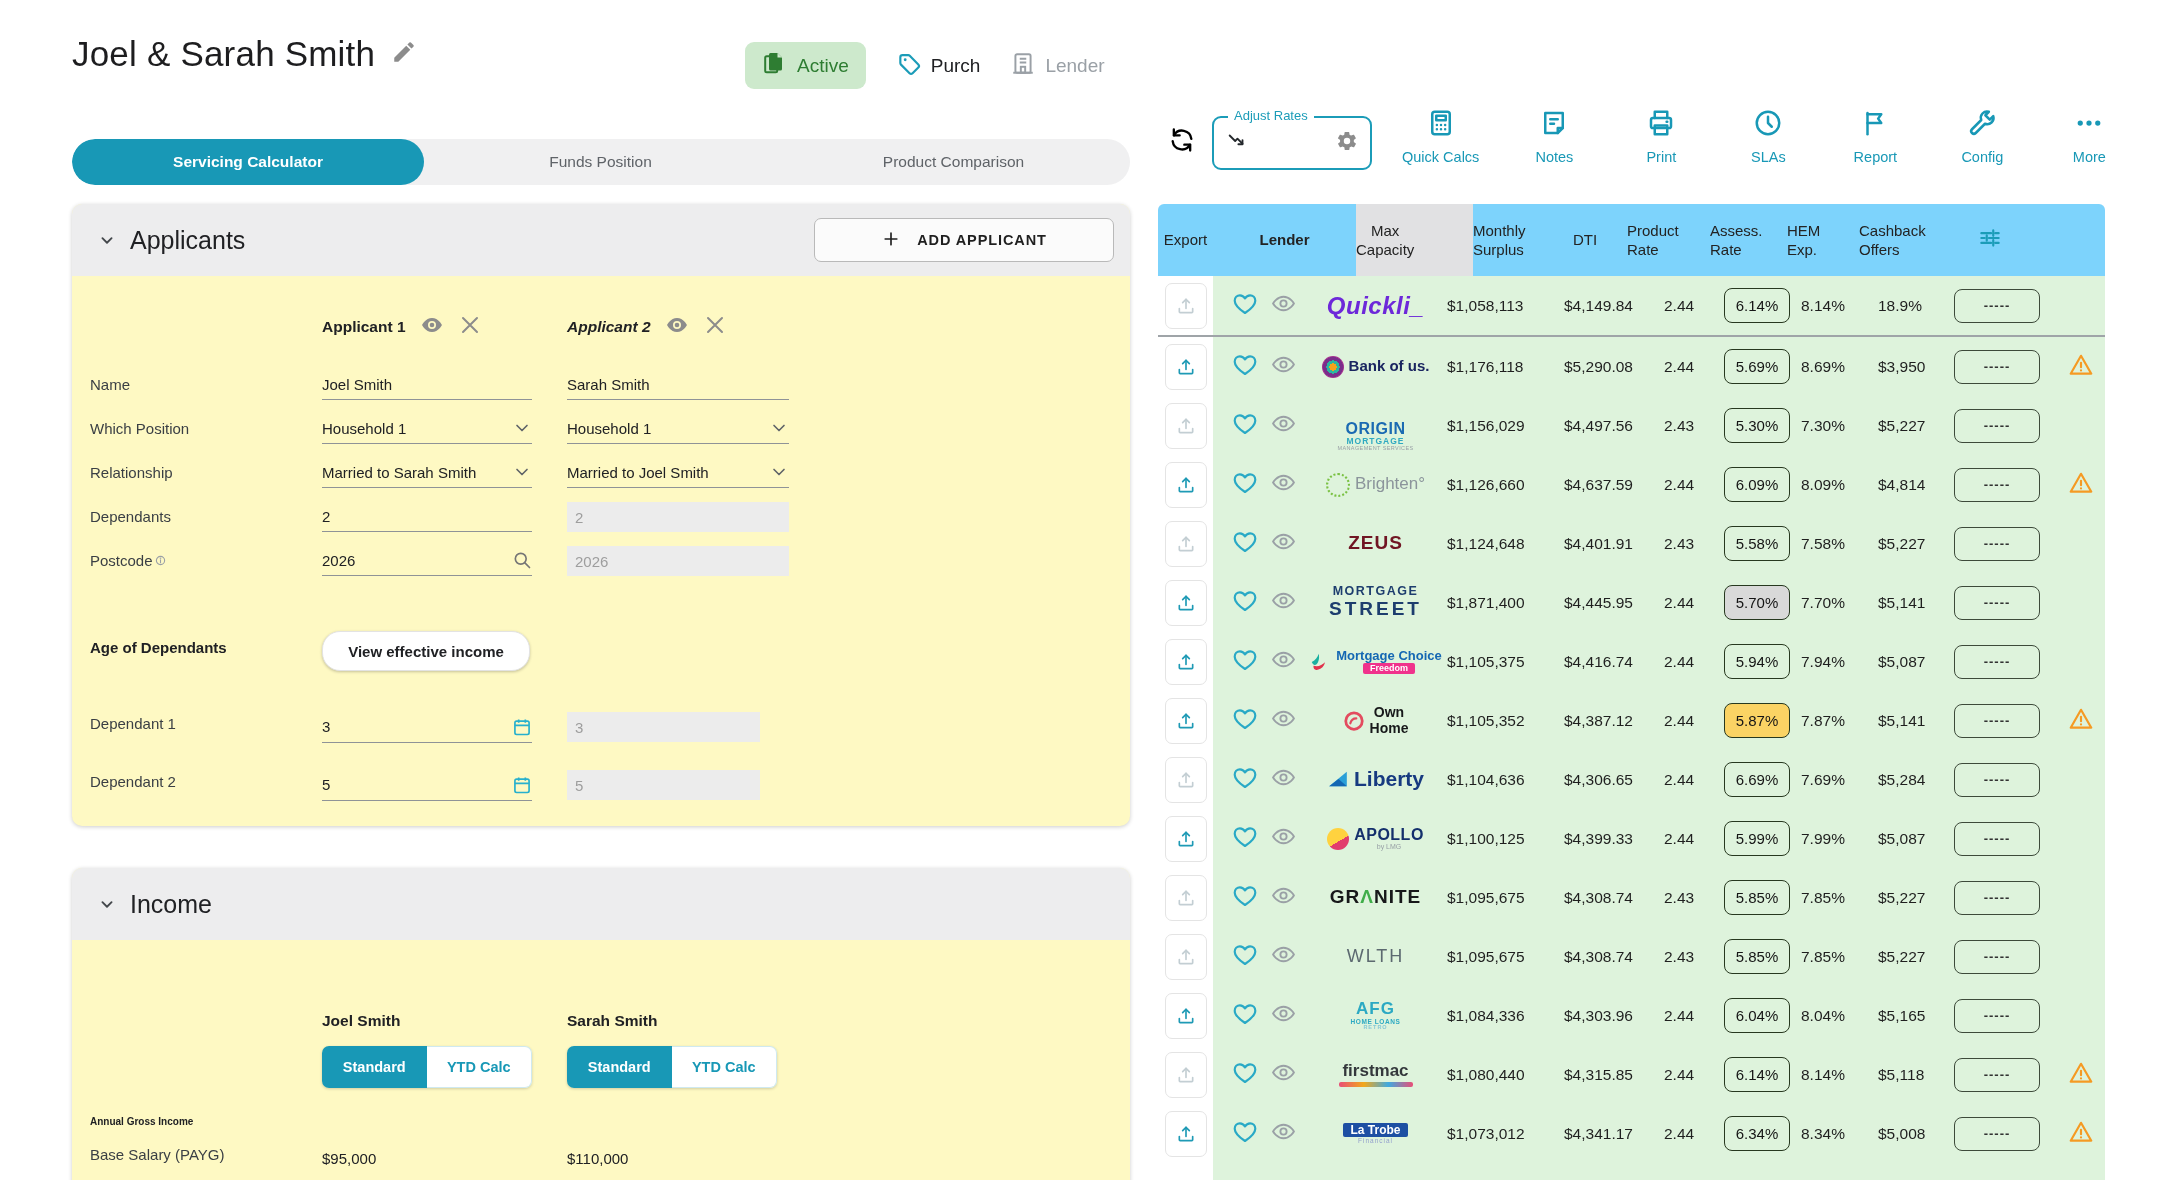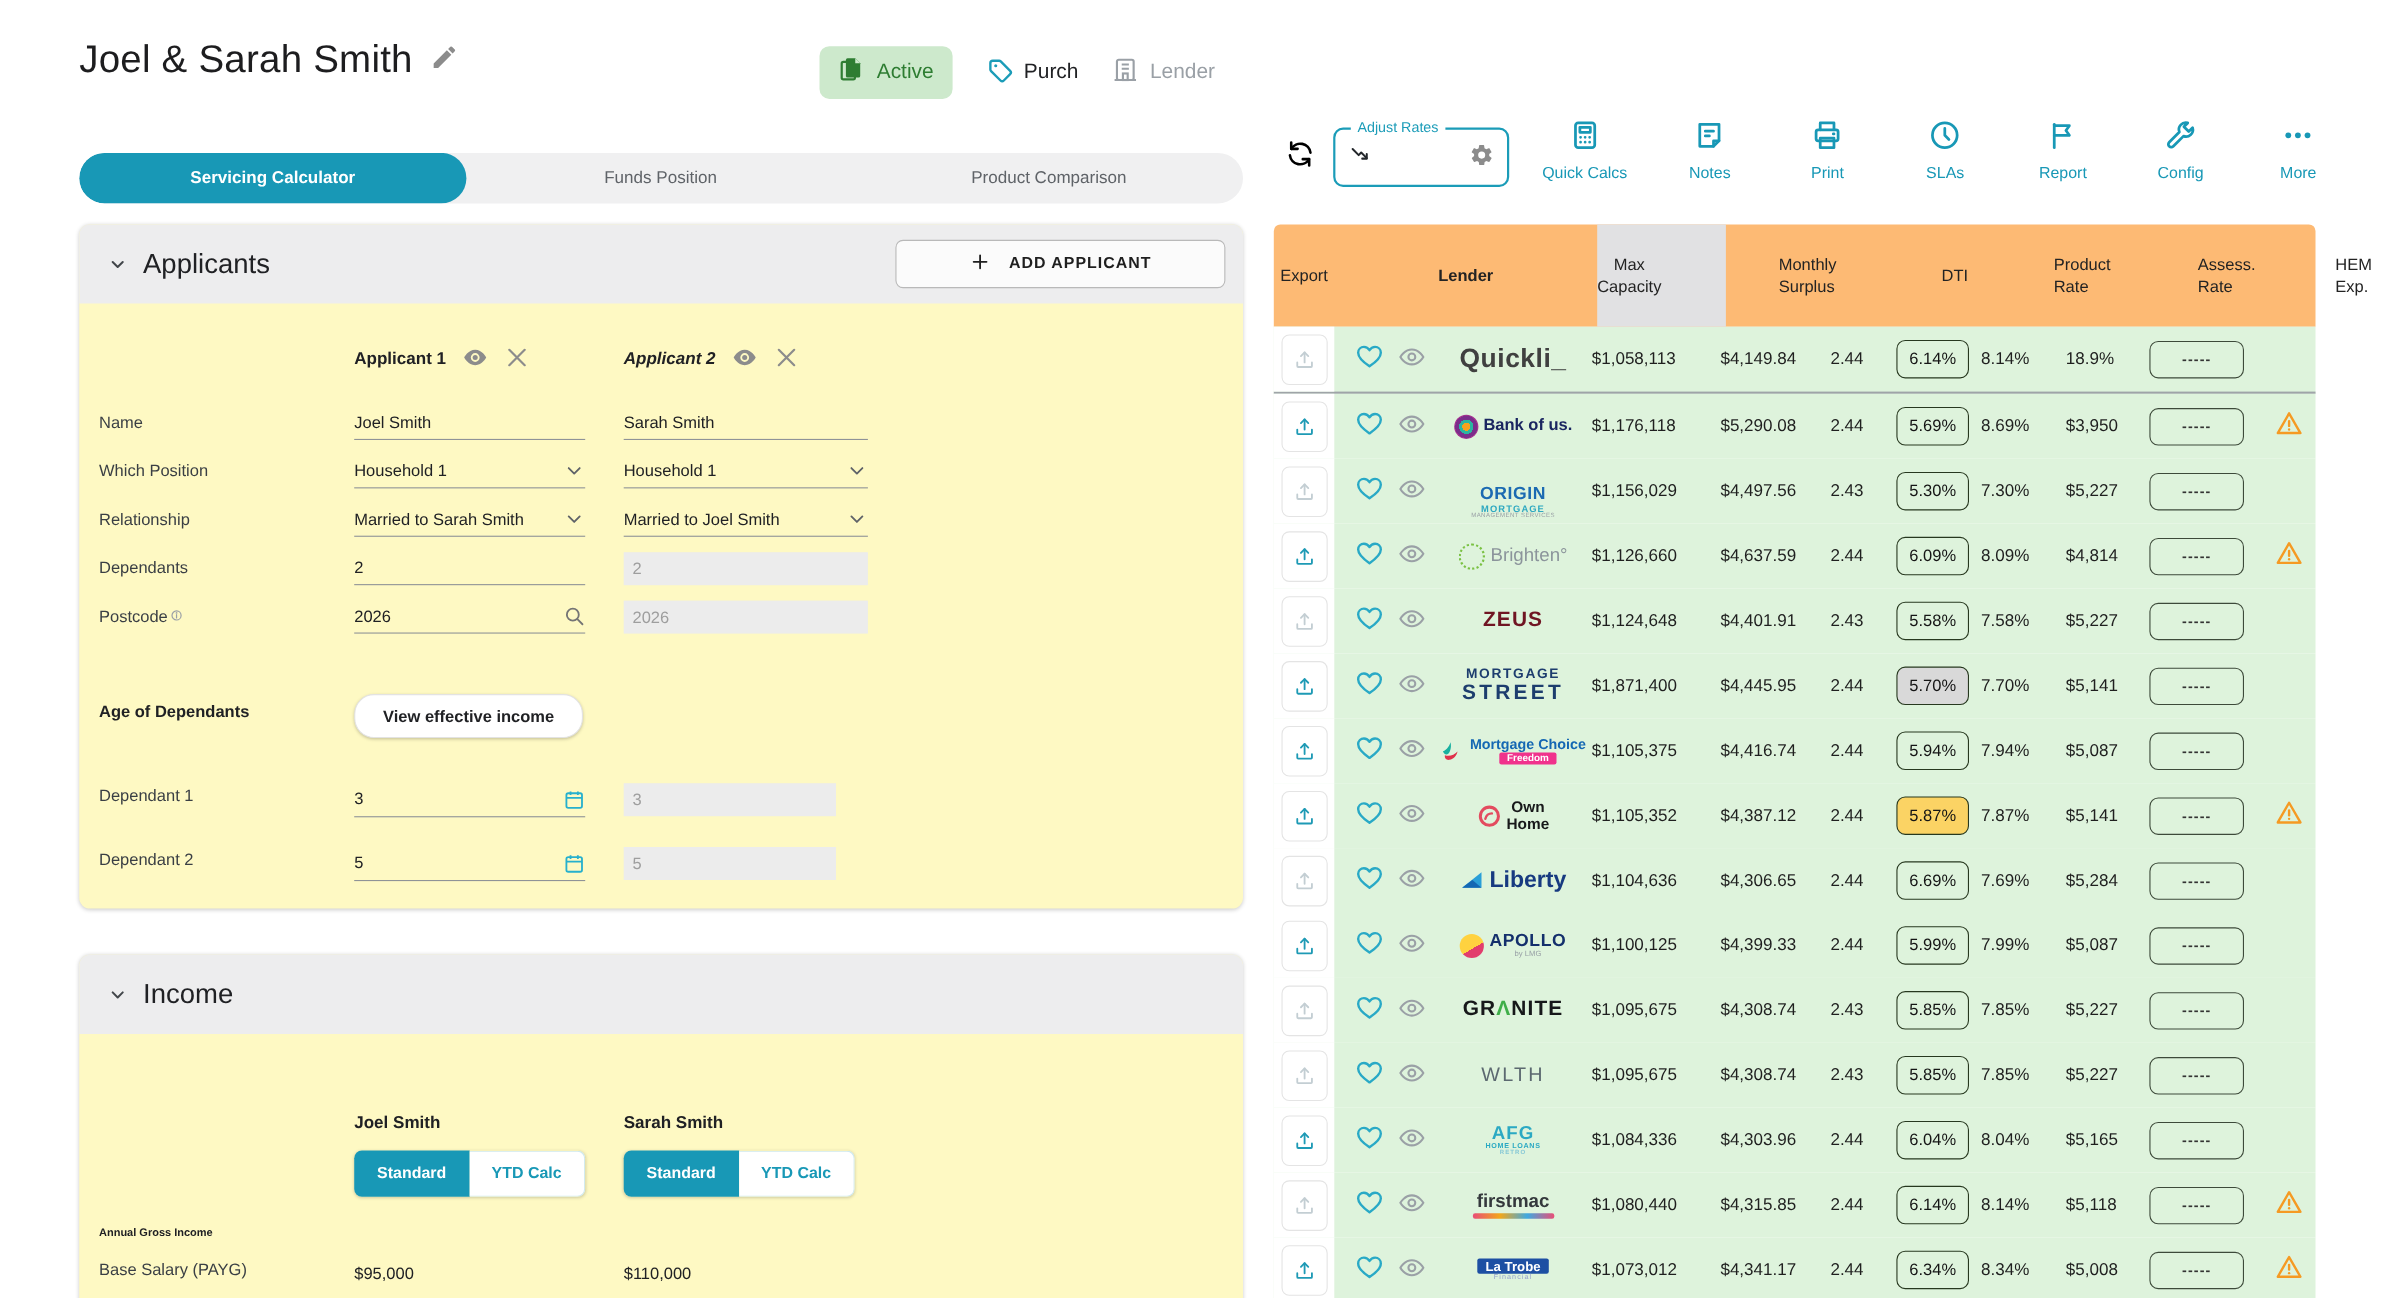--- a/index.html
+++ b/index.html
@@ -75,21 +75,21 @@
   .tg{display:flex;width:210px;margin-right:35px;height:42px;border-radius:7px;box-shadow:0 1px 3px rgba(0,0,0,.18);}
   .tg-on{flex:1;background:#1898b6;color:#fff;display:flex;align-items:center;justify-content:center;font-weight:600;font-size:14.5px;border-radius:7px 0 0 7px;cursor:pointer;}
   .tg-off{flex:1;background:#fff;color:#1898b6;border:1px solid #cfe9f0;border-left:none;display:flex;align-items:center;justify-content:center;font-weight:600;font-size:14.5px;border-radius:0 7px 7px 0;cursor:pointer;}
   .inc-group{margin-top:28px;font-size:10px;font-weight:700;color:#202124;}
   #inc-rows{margin-top:16px;}
   .inc-row{display:flex;align-items:center;height:30px;}
   .inc-row .val{width:210px;margin-right:35px;font-size:15px;color:#202124;}
 
   
   .rtable{position:absolute;left:1158px;top:204px;width:947px;}
-  .thead{display:flex;height:93px;background:#fdba74;align-items:stretch;border-radius:6px 6px 0 0;gap:48px;}
+  .thead{display:flex;height:72px;background:#7dd3fc;align-items:stretch;border-radius:6px 6px 0 0;}
   .th{font-size:15px;color:#232323;white-space:pre-line;line-height:1.3;display:flex;align-items:center;}
   .th.center{justify-content:center;text-align:center;}
   .th-max{background:#e1e1e3;text-align:center;}
   .th .ficon svg{width:26px;height:26px;}
   .c-export{width:55px;flex:none;}
   .c-fav{width:45px;flex:none;}
   .c-eye{width:42px;flex:none;}
   .c-lender{width:143px;flex:none;}
   .c-max{width:117px;flex:none;}
   .c-sur{width:100px;flex:none;}
@@ -498,21 +498,21 @@
           </div>
           <div class="cell c-eye eye-cell">
             <span><svg viewBox="0 0 24 24" fill="none" stroke="currentColor" stroke-width="1.8">
                 <path d="M2 12s3.5-6.5 10-6.5S22 12 22 12s-3.5 6.5-10 6.5S2 12 2 12z"></path>
                 <circle cx="12" cy="12" r="3"></circle>
               </svg></span>
           </div>
           <div class="cell c-lender lender-cell">
             <div class="logo">
               <div class="logo-lines">
-                <div class="logo-line" style="font-size: 24px; font-weight: 800; letter-spacing: 0.5px;"><span style="color: #404040;">Quickli_</span></div>
+                <div class="logo-line" style="font-size: 24px; font-weight: 800; letter-spacing: 0.5px;"><span style="color: #6d28d9; font-style: italic;">Quickli_</span></div>
               </div>
             </div>
           </div>
           <div class="cell c-max num">$1,058,113</div>
           <div class="cell c-sur num">$4,149.84</div>
           <div class="cell c-dti num">2.44</div>
           <div class="cell c-rate">
             <div class="rate-box">6.14%</div>
           </div>
           <div class="cell c-ass num">8.14%</div>

